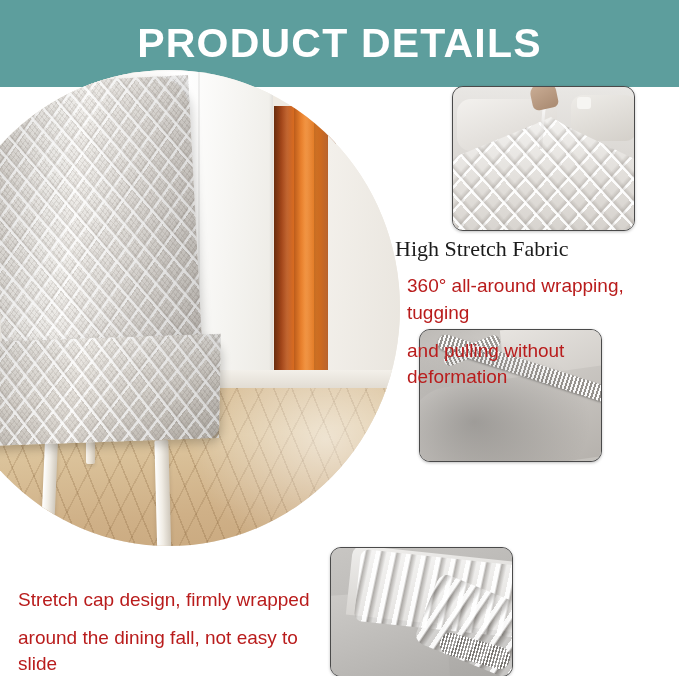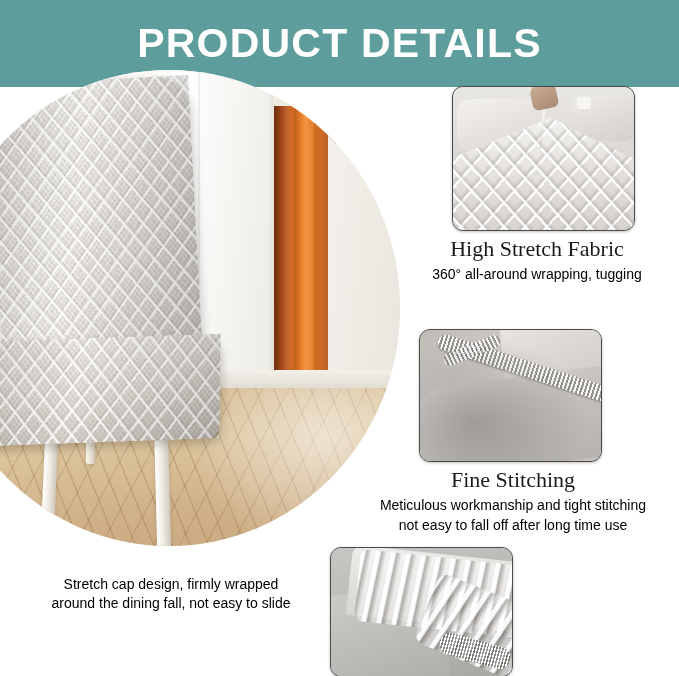--- a/index.html
+++ b/index.html
@@ -302,35 +302,35 @@
     border-radius: 10px;
     transform: rotate(16deg);
   }
   .i3-flat {
     left: -4px; top: 44px; width: 120px; height: 90px;
     background: linear-gradient(165deg,#cdcbc8,#b0aeab);
     transform: rotate(-4deg);
   }
 
   
-  .caption { position: absolute; text-align: center; }
+  .caption { position: absolute; text-align: left; }
   .cap-title {
     font-family: "Liberation Serif", serif;
     font-size: 22px;
     color: #1b1b1b;
     line-height: 1.15;
     margin: 0 0 4px 0;
     white-space: nowrap;
   }
   .cap-body {
     font-family: "Liberation Sans", sans-serif;
-    font-size: 14px;
-    color: #000000;
+    font-size: 19px;
+    color: #b91c1c;
     line-height: 1.38;
-    margin: 0;
+    margin: 12px;
   }
   #cap-stretch { left: 395px; top: 236px; width: 284px; }
   #cap-stitch  { left: 347px; top: 467px; width: 332px; }
   #cap-elastic { left: 6px;   top: 575px; width: 330px; }
 </style>
 </head>
 <body>
 
 <div id="page">
 
@@ -390,26 +390,22 @@
     <div class="ph i3-flat"></div>
     <div class="ph i3-edge"></div>
     <div class="ph i3-ruffle"></div>
     <div class="ph i3-ruffle2"></div>
     <div class="ph i3-elastic"></div>
   </div>
 
   <div class="caption" id="cap-stretch">
     <p class="cap-title">High Stretch Fabric</p>
     <p class="cap-body">360° all-around wrapping, tugging</p>
-  </div>
-
-  <div class="caption" id="cap-stitch">
-    <p class="cap-title">Fine Stitching</p>
-    <p class="cap-body">Meticulous workmanship and tight stitching</p>
-    <p class="cap-body">not easy to fall off after long time use</p>
-  </div>
+    <p class="cap-body">and pulling without deformation</p>
+  </div>
+
 
   <div class="caption" id="cap-elastic">
     <p class="cap-body">Stretch cap design, firmly wrapped</p>
     <p class="cap-body">around the dining fall, not easy to slide</p>
   </div>
 
 </div>
 
 </body></html>

